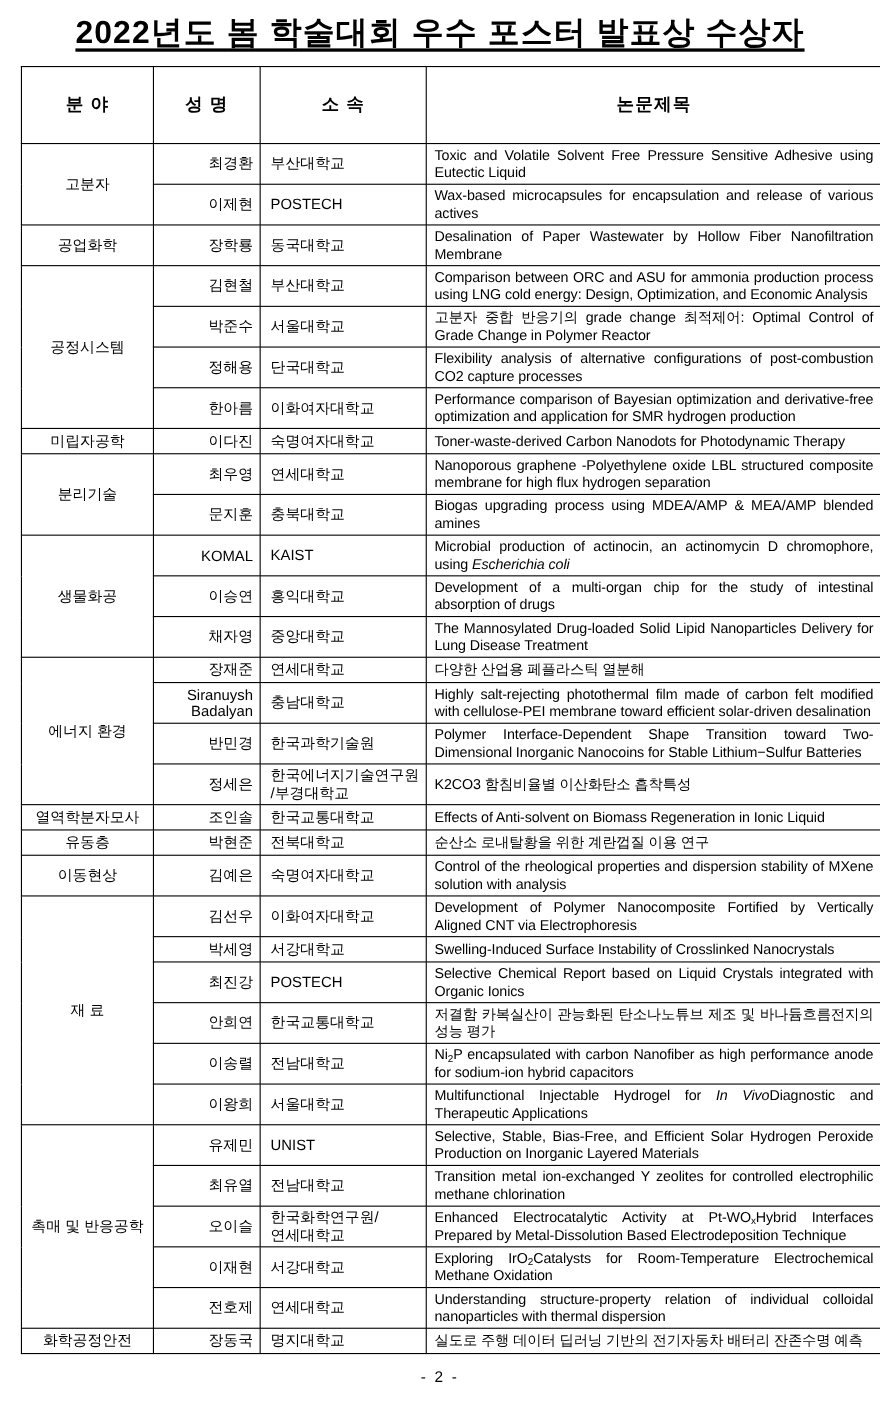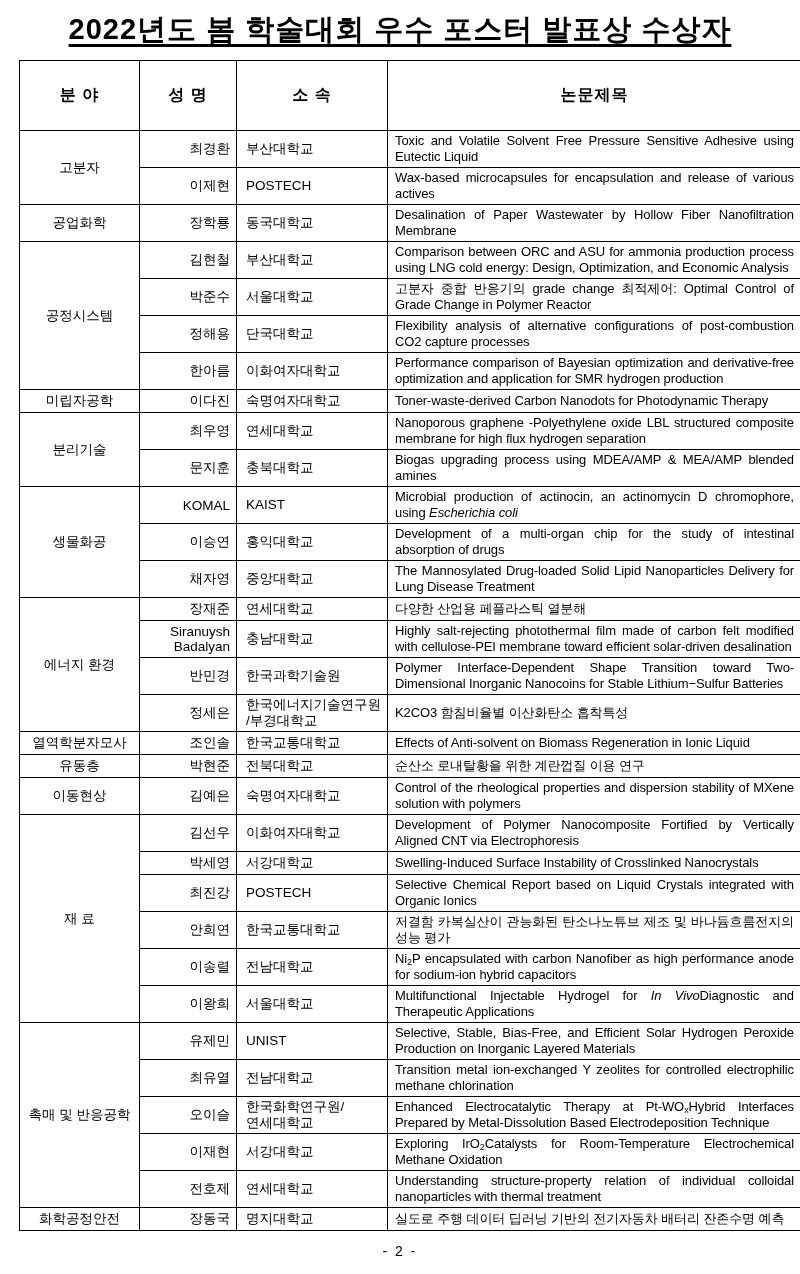--- a/index.html
+++ b/index.html
@@ -211,21 +211,21 @@
         <tr>
           <td class="field-cell" rowspan="1">유동층</td>
           <td class="name-cell">박현준</td>
           <td class="affil-cell">전북대학교</td>
           <td class="title-cell"><span>순산소 로내탈황을 위한 계란껍질 이용 연구</span></td>
         </tr>
         <tr>
           <td class="field-cell" rowspan="1">이동현상</td>
           <td class="name-cell">김예은</td>
           <td class="affil-cell">숙명여자대학교</td>
-          <td class="title-cell"><span>Control of the rheological properties and dispersion stability of MXene solution with polymers</span></td>
+          <td class="title-cell"><span>Control of the rheological properties and dispersion stability of MXene solution with analysis</span></td>
         </tr>
         <tr>
           <td class="field-cell" rowspan="6">재 료</td>
           <td class="name-cell">김선우</td>
           <td class="affil-cell">이화여자대학교</td>
           <td class="title-cell"><span>Development of Polymer Nanocomposite Fortified by Vertically Aligned CNT via Electrophoresis</span></td>
         </tr>
         <tr>
           <td class="name-cell">박세영</td>
           <td class="affil-cell">서강대학교</td>
@@ -259,31 +259,31 @@
         </tr>
         <tr>
           <td class="name-cell">최유열</td>
           <td class="affil-cell">전남대학교</td>
           <td class="title-cell"><span>Transition metal ion-exchanged Y zeolites for controlled electrophilic methane chlorination</span></td>
         </tr>
         <tr>
           <td class="name-cell">오이슬</td>
           <td class="affil-cell">한국화학연구원/
 연세대학교</td>
-          <td class="title-cell"><span>Enhanced Electrocatalytic Therapy at Pt-WO</span><sub>x</sub><span>Hybrid Interfaces Prepared by Metal-Dissolution Based Electrodeposition Technique</span></td>
+          <td class="title-cell"><span>Enhanced Electrocatalytic Activity at Pt-WO</span><sub>x</sub><span>Hybrid Interfaces Prepared by Metal-Dissolution Based Electrodeposition Technique</span></td>
         </tr>
         <tr>
           <td class="name-cell">이재현</td>
           <td class="affil-cell">서강대학교</td>
           <td class="title-cell"><span>Exploring IrO</span><sub>2</sub><span>Catalysts for Room-Temperature Electrochemical Methane Oxidation</span></td>
         </tr>
         <tr>
           <td class="name-cell">전호제</td>
           <td class="affil-cell">연세대학교</td>
-          <td class="title-cell"><span>Understanding structure-property relation of individual colloidal nanoparticles with thermal treatment</span></td>
+          <td class="title-cell"><span>Understanding structure-property relation of individual colloidal nanoparticles with thermal dispersion</span></td>
         </tr>
         <tr>
           <td class="field-cell" rowspan="1">화학공정안전</td>
           <td class="name-cell">장동국</td>
           <td class="affil-cell">명지대학교</td>
           <td class="title-cell"><span>실도로 주행 데이터 딥러닝 기반의 전기자동차 배터리 잔존수명 예측</span></td>
         </tr>
       </tbody>
   </table>
 

